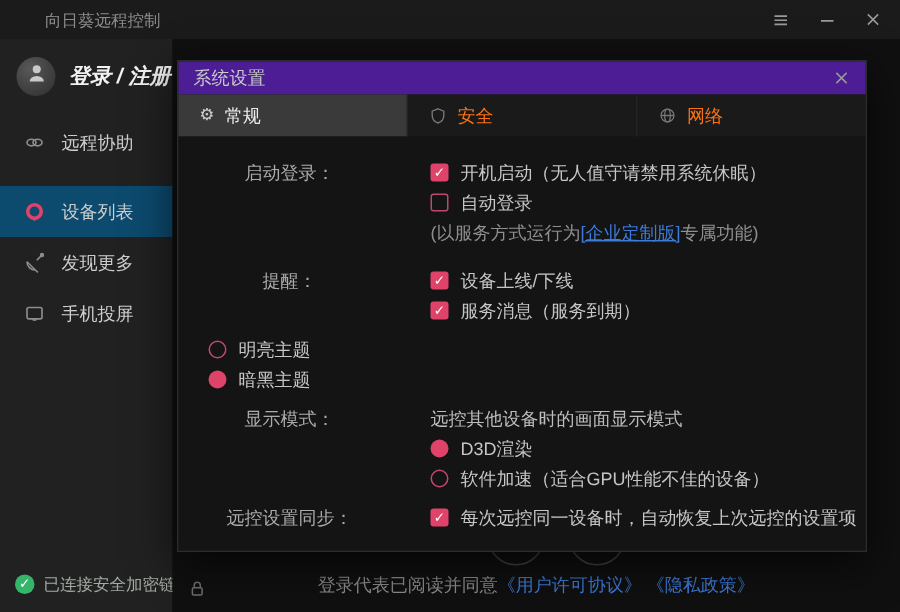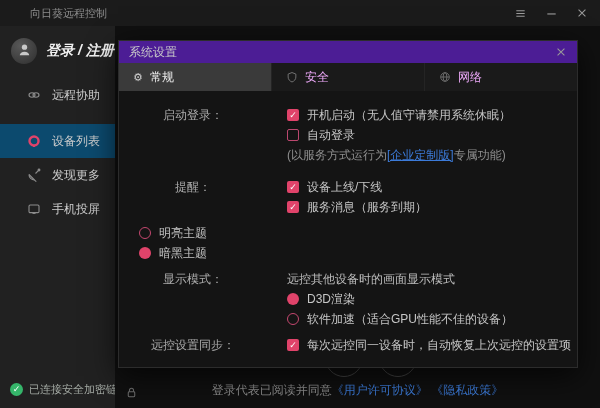--- a/index.html
+++ b/index.html
@@ -17,21 +17,21 @@
   .win-controls { display:flex; gap:18px; align-items:center; color:#9b9b9b; }
   .win-controls span { display:flex; cursor:pointer; }
   
   .sidebar { position:absolute; top:26px; left:0; width:115px; height:382px; background:#212121; }
   .login-row { display:flex; align-items:center; padding:6px 0 0 11px; height:38px; cursor:pointer; }
   .avatar { width:26px; height:26px; border-radius:50%;
     background:radial-gradient(circle at 35% 30%, #585858, #2e2e2e);
     display:flex; align-items:center; justify-content:center; color:#c9c9c9; flex-shrink:0; }
   .login-label { margin-left:9px; font-size:14px; font-weight:bold; color:#f2f2f2; white-space:nowrap;font-style:italic; }
   .nav { margin-top:8px; }
-  .nav-item { height:34px; display:flex; align-items:center; padding-left:26px; gap:10px;
+  .nav-item { height:34px; display:flex; align-items:center; padding-left:15px; gap:10px;
     font-size:12px; color:#cdcdcd; cursor:pointer; }
   .nav-item .ni-icon { width:16px; display:flex; justify-content:center; color:#8d8d8d; }
   .nav-item.active { background:#0c4a6e; margin-top:12px; }
   .nav-item.active .ni-icon { color:var(--accent); }
   .status { position:absolute; left:10px; bottom:11px; display:flex; align-items:center; gap:6px;
     font-size:11px; color:#a3a9a3; white-space:nowrap; }
   .shield-check { width:13px; height:13px; border-radius:50%; background:var(--green); color:#fff;
     font-size:9px; line-height:13px; display:flex; align-items:center; justify-content:center; flex-shrink:0; }
   
   .main { position:absolute; left:115px; top:26px; width:485px; height:382px; background:#101010; }
@@ -43,21 +43,21 @@
   .arc1 { left:210px; } .arc2 { left:264px; }
   
   .dialog { position:absolute; left:118px; top:40px; width:460px; height:328px; z-index:5;
     background:#161616; border:1px solid #2c2c2c; box-sizing:border-box;
     box-shadow:0 8px 28px rgba(0,0,0,0.7); }
   .dlg-header { height:22px; background:#4c1d95; display:flex; align-items:center;
     justify-content:space-between; padding:0 10px; font-size:12px; color:#c9c9c9; }
   .dlg-close { color:#9a9a9a; display:flex; cursor:pointer; }
   .dlg-tabs { display:flex; height:28px; }
   .tab { flex:1; display:flex; align-items:center; padding-left:14px; gap:7px; font-size:12px;
-    color:#f0abfc; background:#1a1a1a; border-right:1px solid #242424; cursor:pointer; }
+    color:#f97316; background:#1a1a1a; border-right:1px solid #242424; cursor:pointer; }
   .tab:last-child { border-right:none; }
   .tab .tab-icon { display:flex; color:#767676; font-size:11px; line-height:1; }
   .tab.active { background:#3a3a3a; color:#ececec; }
   .tab.active .tab-icon { color:#d0d0d0; }
   .dlg-body { position:absolute; top:50px; left:0; right:0; bottom:0; background:#141414;
     padding-top:14px; box-sizing:border-box; overflow:hidden; }
   .section { display:flex; margin-bottom:6px; }
   .section.first { margin-bottom:12px; }
   .sec-label { width:148px; flex-shrink:0; text-align:center; font-size:12px; color:#ababab; line-height:20px; }
   .sec-rows { margin-left:20px; }

